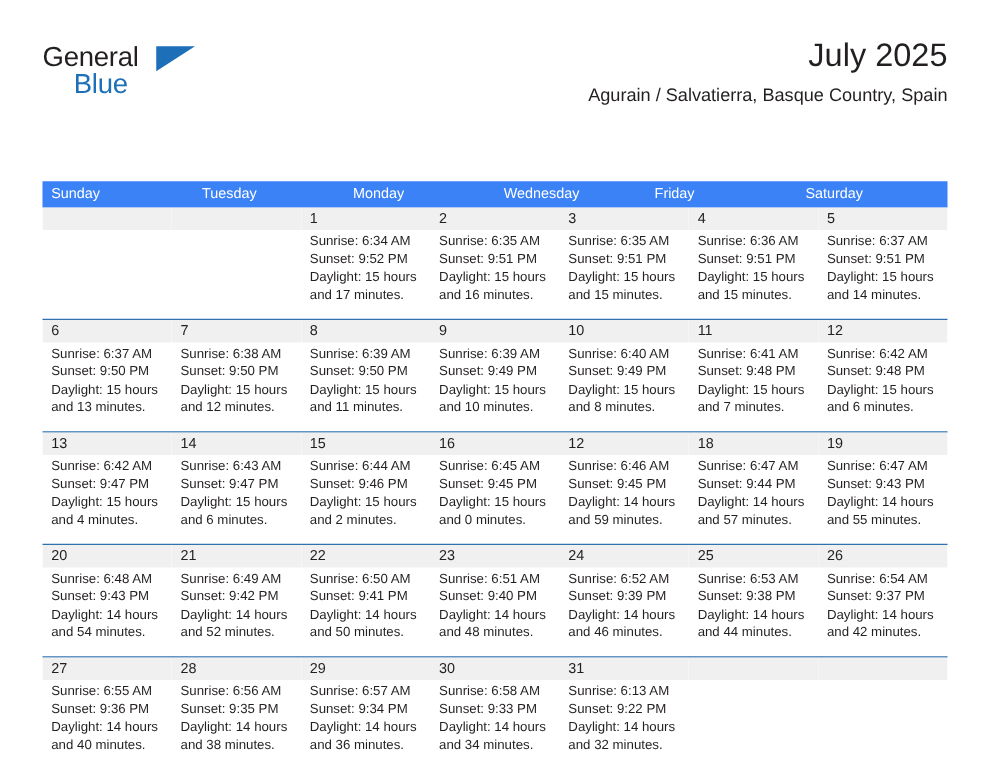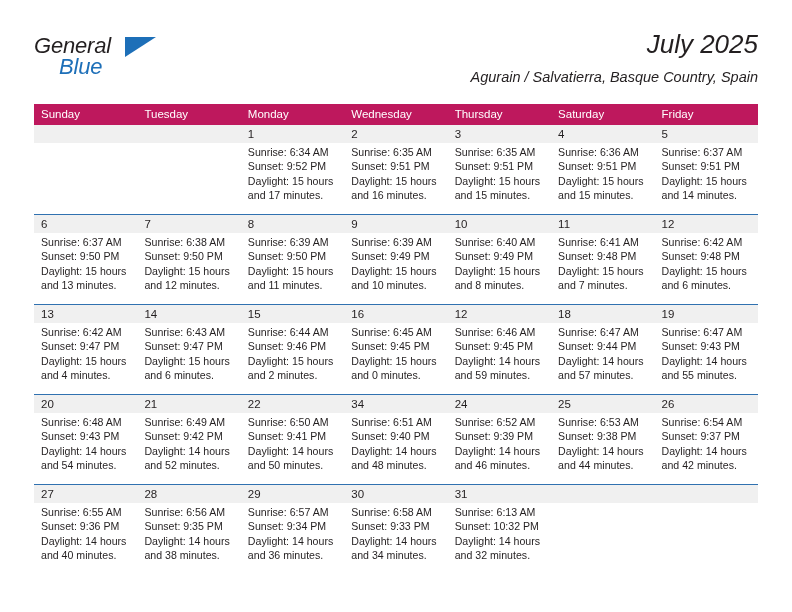--- a/index.html
+++ b/index.html
@@ -22,21 +22,20 @@
     box-sizing: border-box;
   }
 
   
   .header {
     position: absolute;
     left: 34px;
     top: 28px;
     right: 34px;
     height: 68px;
-    font-style: italic;
   }
 
   .brand {
     position: absolute;
     left: 0;
     top: 5px;
     width: 130px;
     height: 52px;
   }
   .brand-general {
@@ -91,22 +90,23 @@
   
   .calendar {
     position: absolute;
     left: 34px;
     top: 104px;
     width: 724px;
   }
 
   .dow-row {
     display: flex;
-    background: #be185d;
+    background: #3b82f6;
     height: 21px;
+    margin-top: 41px;
   }
   .dow-cell {
     flex: 1 1 0;
     color: #ffffff;
     font-size: 11.5px;
     line-height: 21px;
     padding-left: 7px;
     box-sizing: border-box;
     white-space: nowrap;
     overflow: hidden;
@@ -171,23 +171,22 @@
     </div>
 
   </div>
 
   <div class="calendar">
     <div class="dow-row" id="dow-row">
         <div class="dow-cell">Sunday</div>
         <div class="dow-cell">Tuesday</div>
         <div class="dow-cell">Monday</div>
         <div class="dow-cell">Wednesday</div>
-        <div class="dow-cell">Thursday</div>
+        <div class="dow-cell">Friday</div>
         <div class="dow-cell">Saturday</div>
-        <div class="dow-cell">Friday</div>
       </div>
     <div id="weeks-container">
         <div class="week">
           <div class="week-inner">
             <div class="day-cell empty">
               <div class="day-num"></div>
               <div class="day-body"></div>
             </div>
             <div class="day-cell empty">
               <div class="day-num"></div>
@@ -397,21 +396,21 @@
             <div class="day-cell">
               <div class="day-num">22</div>
               <div class="day-body">
                 <div class="day-line">Sunrise: 6:50 AM</div>
                 <div class="day-line">Sunset: 9:41 PM</div>
                 <div class="day-line">Daylight: 14 hours</div>
                 <div class="day-line">and 50 minutes.</div>
               </div>
             </div>
             <div class="day-cell">
-              <div class="day-num">34</div>
+              <div class="day-num">23</div>
               <div class="day-body">
                 <div class="day-line">Sunrise: 6:51 AM</div>
                 <div class="day-line">Sunset: 9:40 PM</div>
                 <div class="day-line">Daylight: 14 hours</div>
                 <div class="day-line">and 48 minutes.</div>
               </div>
             </div>
             <div class="day-cell">
               <div class="day-num">24</div>
               <div class="day-body">
@@ -476,21 +475,21 @@
                 <div class="day-line">Sunrise: 6:58 AM</div>
                 <div class="day-line">Sunset: 9:33 PM</div>
                 <div class="day-line">Daylight: 14 hours</div>
                 <div class="day-line">and 34 minutes.</div>
               </div>
             </div>
             <div class="day-cell">
               <div class="day-num">31</div>
               <div class="day-body">
                 <div class="day-line">Sunrise: 6:13 AM</div>
-                <div class="day-line">Sunset: 10:32 PM</div>
+                <div class="day-line">Sunset: 9:22 PM</div>
                 <div class="day-line">Daylight: 14 hours</div>
                 <div class="day-line">and 32 minutes.</div>
               </div>
             </div>
             <div class="day-cell empty">
               <div class="day-num"></div>
               <div class="day-body"></div>
             </div>
             <div class="day-cell empty">
               <div class="day-num"></div>

